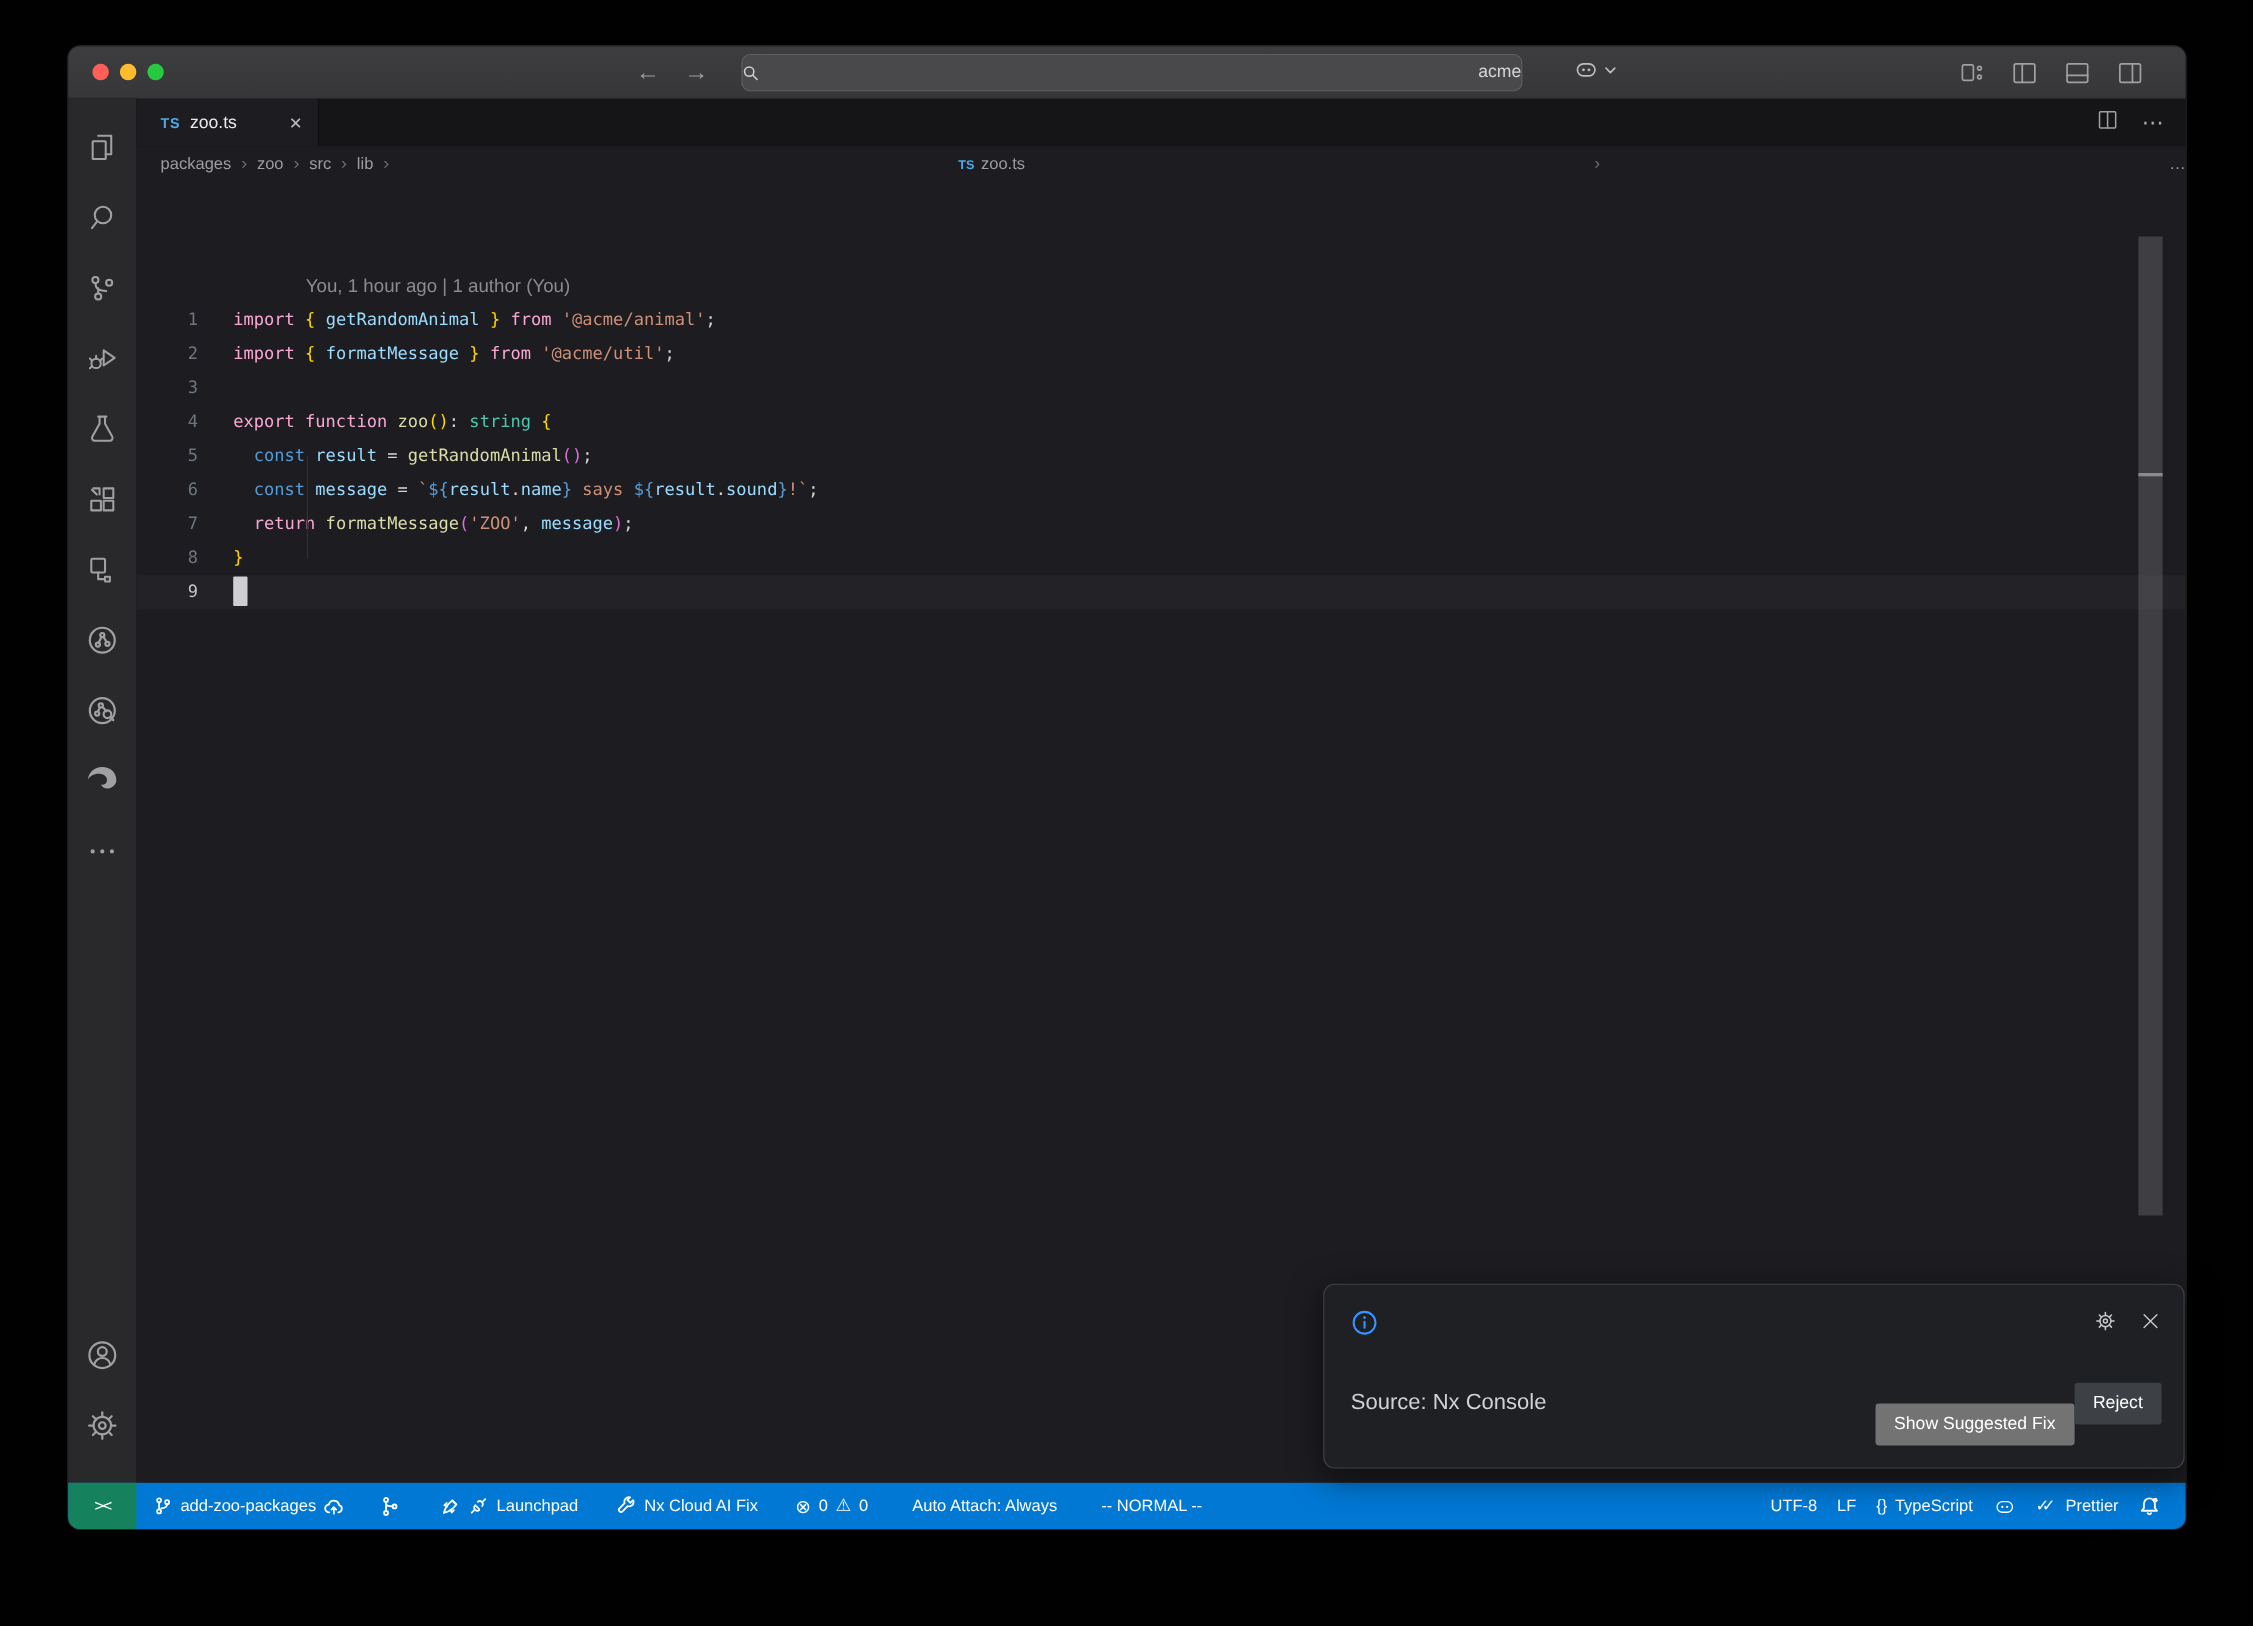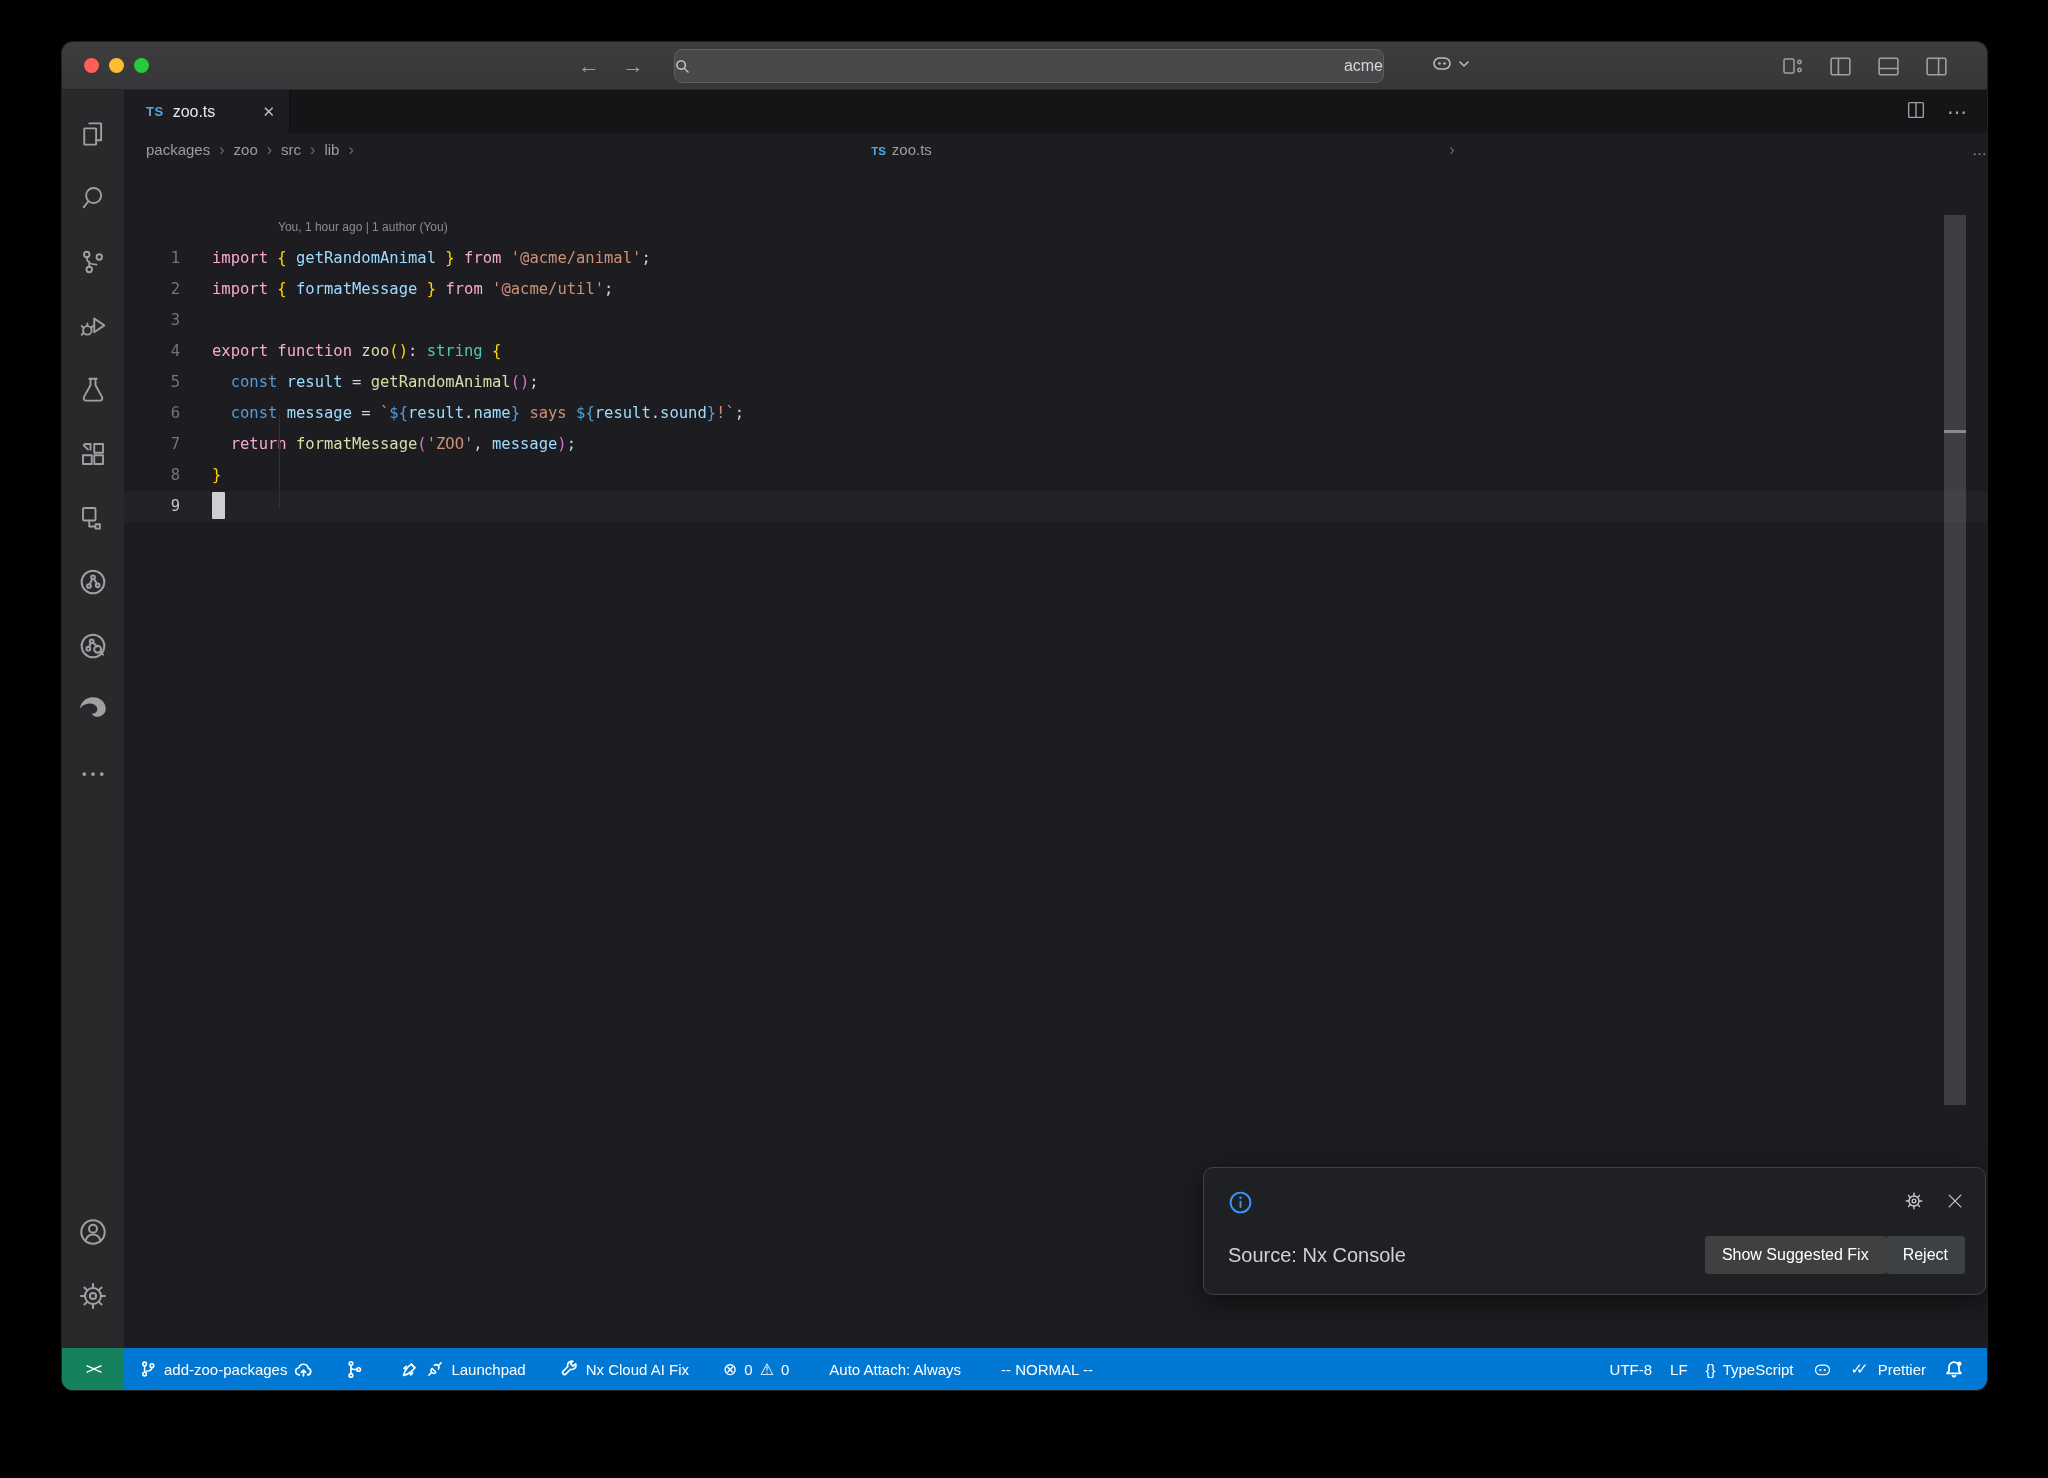--- a/index.html
+++ b/index.html
@@ -46,21 +46,21 @@
   .breadcrumbs { position:absolute; left:0; top:43px; width:100%; height:33px; display:flex; align-items:center;
                  padding-left:22px; color:#9d9d9f; font-size:15px;justify-content:space-between; }
   .crumb { cursor:default; }
   .crumb-sep { color:#6d6d70; margin:0 9px; font-size:16px; }
   .bc-ts { color:#4fa9e8; font-weight:bold; font-size:11.5px; margin-right:6px; }
 
   
   .code { position:absolute; left:0; top:76px; width:100%; padding-top:46px;
           font-family:"DejaVu Sans Mono", monospace; font-size:15.5px; }
   .blame-row { height:31px; line-height:31px; padding-left:154px;
-               font-family:"Liberation Sans", sans-serif; font-size:12px; color:#8c8c90; }
+               font-family:"Liberation Sans", sans-serif; font-size:17px; color:#8c8c90;margin-top:32px; }
   .code-row { height:31px; line-height:31px; display:flex; white-space:pre; }
   .code-row.current { background:rgba(235,235,240,0.035); }
   .gutter { width:56px; text-align:right; color:#6e7681; flex:none; }
   .code-row.current .gutter { color:#c6c6c6; }
   .code-text { padding-left:32px; }
   .c-kw{color:#f9a8d4} .c-kb{color:#569CD6} .c-vr{color:#9CDCFE} .c-fn{color:#DCDCAA}
   .c-ty{color:#4EC9B0} .c-st{color:#CE9178} .c-b1{color:#FFD700} .c-b2{color:#DA70D6}
   .c-ib{color:#569CD6} .c-fg{color:#D4D4D4}
   .cursor-block { display:inline-block; width:13px; height:27px; background:#cfcfd2; border-radius:1px;
                   vertical-align:middle; margin-top:-3px; }
@@ -84,21 +84,21 @@
   .toast { position:absolute; left:1203px; top:1167px; width:783px; background:#1f2024;
            border:1px solid #414147; border-radius:10px; padding:19px 20px 20px 24px;
            box-shadow:0 8px 30px rgba(0,0,0,0.55); color:#e6e6e8; }
   .toast-row1 { display:flex; align-items:flex-start; }
   .toast-msg { width:492px; font-size:17px; line-height:29px; margin-left:13px; }
   .toast-icons { margin-left:auto; display:flex; gap:20px; align-items:center; padding-top:3px; color:#c9c9cc; }
   .toast-row2 { display:flex; align-items:center; margin-top:20px; }
   .toast-src { font-size:20px; color:#d2d2d5; }
   .btn { border:none; border-radius:3px; font-size:16px; padding:10px 17px; color:#fff;
          font-family:"Liberation Sans", sans-serif; cursor:pointer; }
-  .btn-primary { background:#404040; margin-left:auto; }
+  .btn-primary { background:#737373; margin-left:auto;margin-top:39px; }
   .btn-secondary { background:#3d4045; }
 
   .ic { stroke:#a0a0a3; stroke-width:1.5; fill:none; stroke-linecap:round; stroke-linejoin:round; }
   .icw { stroke:#fff; stroke-width:1.4; fill:none; stroke-linecap:round; stroke-linejoin:round; }
 </style>
 </head>
 <body>
 
 <div class="screen">
   <div class="window">

